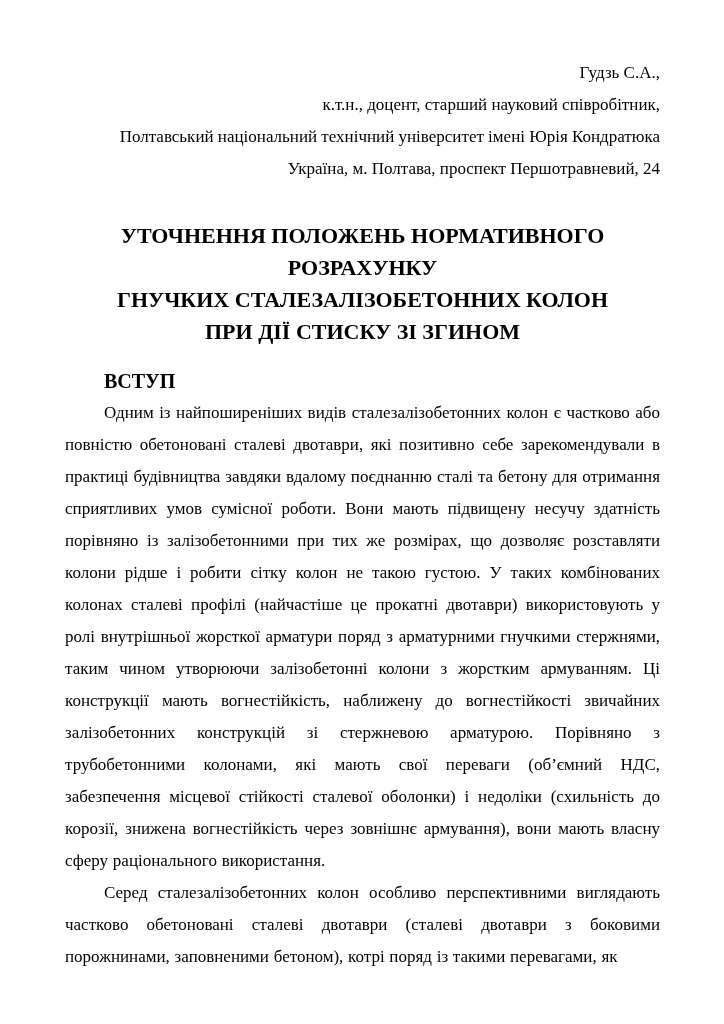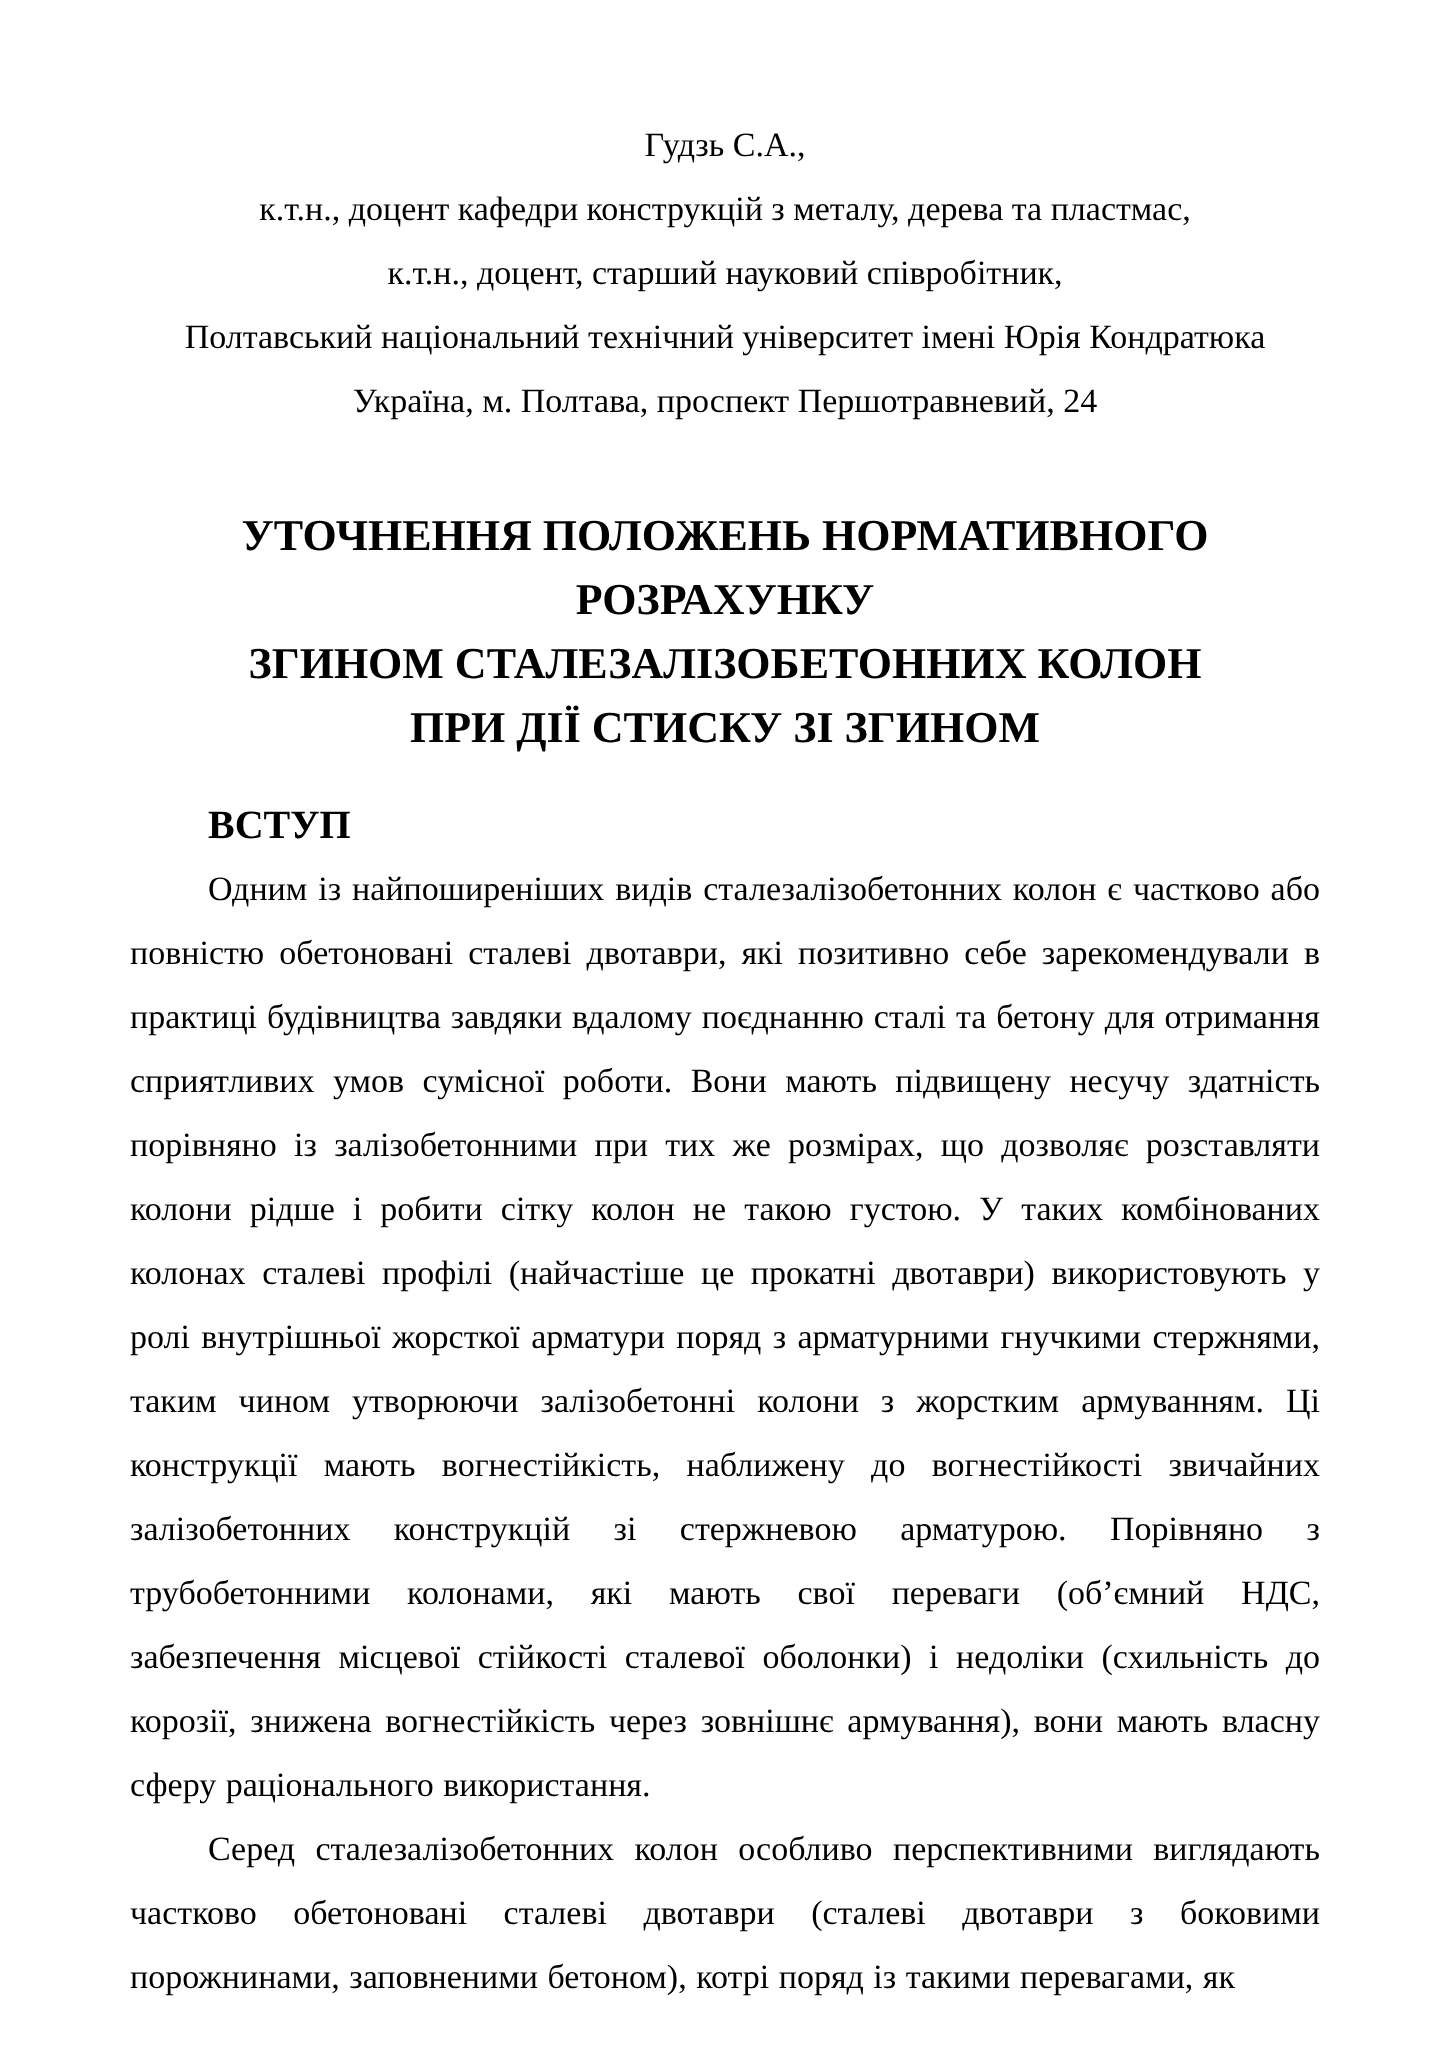--- a/index.html
+++ b/index.html
@@ -15,21 +15,21 @@
     background: #ffffff;
     color: #000000;
     padding: 57px 64px 20px 65px;
     font-family: "Liberation Serif", "DejaVu Serif", serif;
     font-size: 17px;
     overflow: hidden;
   }
   .author-line {
     margin: 0;
     line-height: 32px;
-    text-align: center;
+    text-align: right;
     white-space: nowrap;
   }
   .paper-title {
     margin: 35px 0 0 0;
     font-size: 22px;
     font-weight: bold;
     text-align: center;
     line-height: 32px;
   }
   .title-line {
@@ -51,29 +51,28 @@
     word-spacing: 0.5px;
   }
 </style>
 </head>
 <body>
 
 <div class="page">
 
   <header>
     <p class="author-line">Гудзь С.А.,</p>
-    <p class="author-line">к.т.н., доцент кафедри конструкцій з металу, дерева та пластмас,</p>
     <p class="author-line">к.т.н., доцент, старший науковий співробітник,</p>
     <p class="author-line">Полтавський національний технічний університет імені Юрія Кондратюка</p>
     <p class="author-line">Україна, м. Полтава, проспект Першотравневий, 24</p>
   </header>
 
   <h1 class="paper-title">
     <span class="title-line">УТОЧНЕННЯ ПОЛОЖЕНЬ НОРМАТИВНОГО РОЗРАХУНКУ</span>
-    <span class="title-line">ЗГИНОМ СТАЛЕЗАЛІЗОБЕТОННИХ КОЛОН</span>
+    <span class="title-line">ГНУЧКИХ СТАЛЕЗАЛІЗОБЕТОННИХ КОЛОН</span>
     <span class="title-line">ПРИ ДІЇ СТИСКУ ЗІ ЗГИНОМ</span>
   </h1>
 
   <h2 class="section-heading">ВСТУП</h2>
 
   <p class="body-paragraph">Одним із найпоширеніших видів сталезалізобетонних колон є частково або повністю обетоновані сталеві двотаври, які позитивно себе зарекомендували в практиці будівництва завдяки вдалому поєднанню сталі та бетону для отримання сприятливих умов сумісної роботи. Вони мають підвищену несучу здатність порівняно із залізобетонними при тих же розмірах, що дозволяє розставляти колони рідше і робити сітку колон не такою густою. У таких комбінованих колонах сталеві профілі (найчастіше це прокатні двотаври) використовують у ролі внутрішньої жорсткої арматури поряд з арматурними гнучкими стержнями, таким чином утворюючи залізобетонні колони з жорстким армуванням. Ці конструкції мають вогнестійкість, наближену до вогнестійкості звичайних залізобетонних конструкцій зі стержневою арматурою. Порівняно з трубобетонними колонами, які мають свої переваги (об’ємний НДС, забезпечення місцевої стійкості сталевої оболонки) і недоліки (схильність до корозії, знижена вогнестійкість через зовнішнє армування), вони мають власну сферу раціонального використання.</p>
   <p class="body-paragraph">Серед сталезалізобетонних колон особливо перспективними виглядають частково обетоновані сталеві двотаври (сталеві двотаври з боковими порожнинами, заповненими бетоном), котрі поряд із такими перевагами, як</p>
 
 </div>
 

